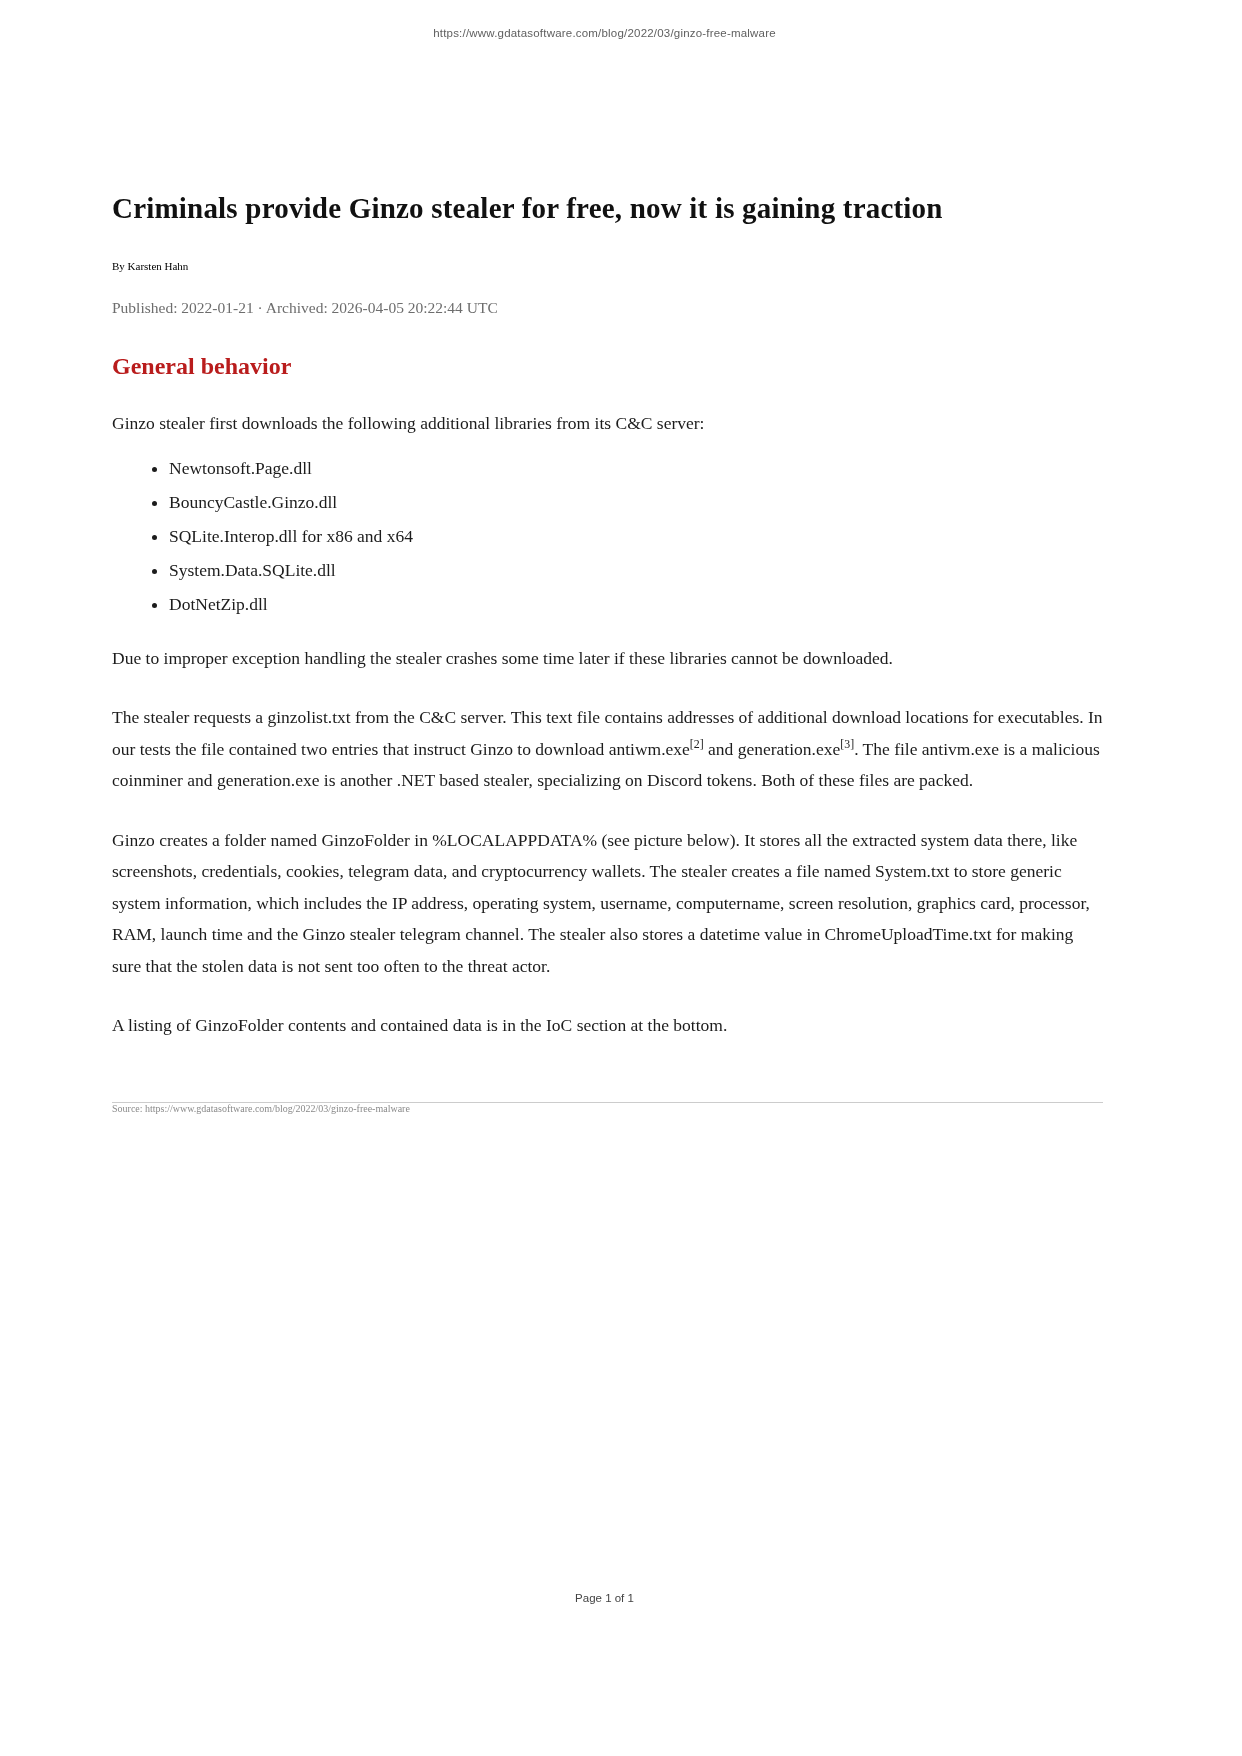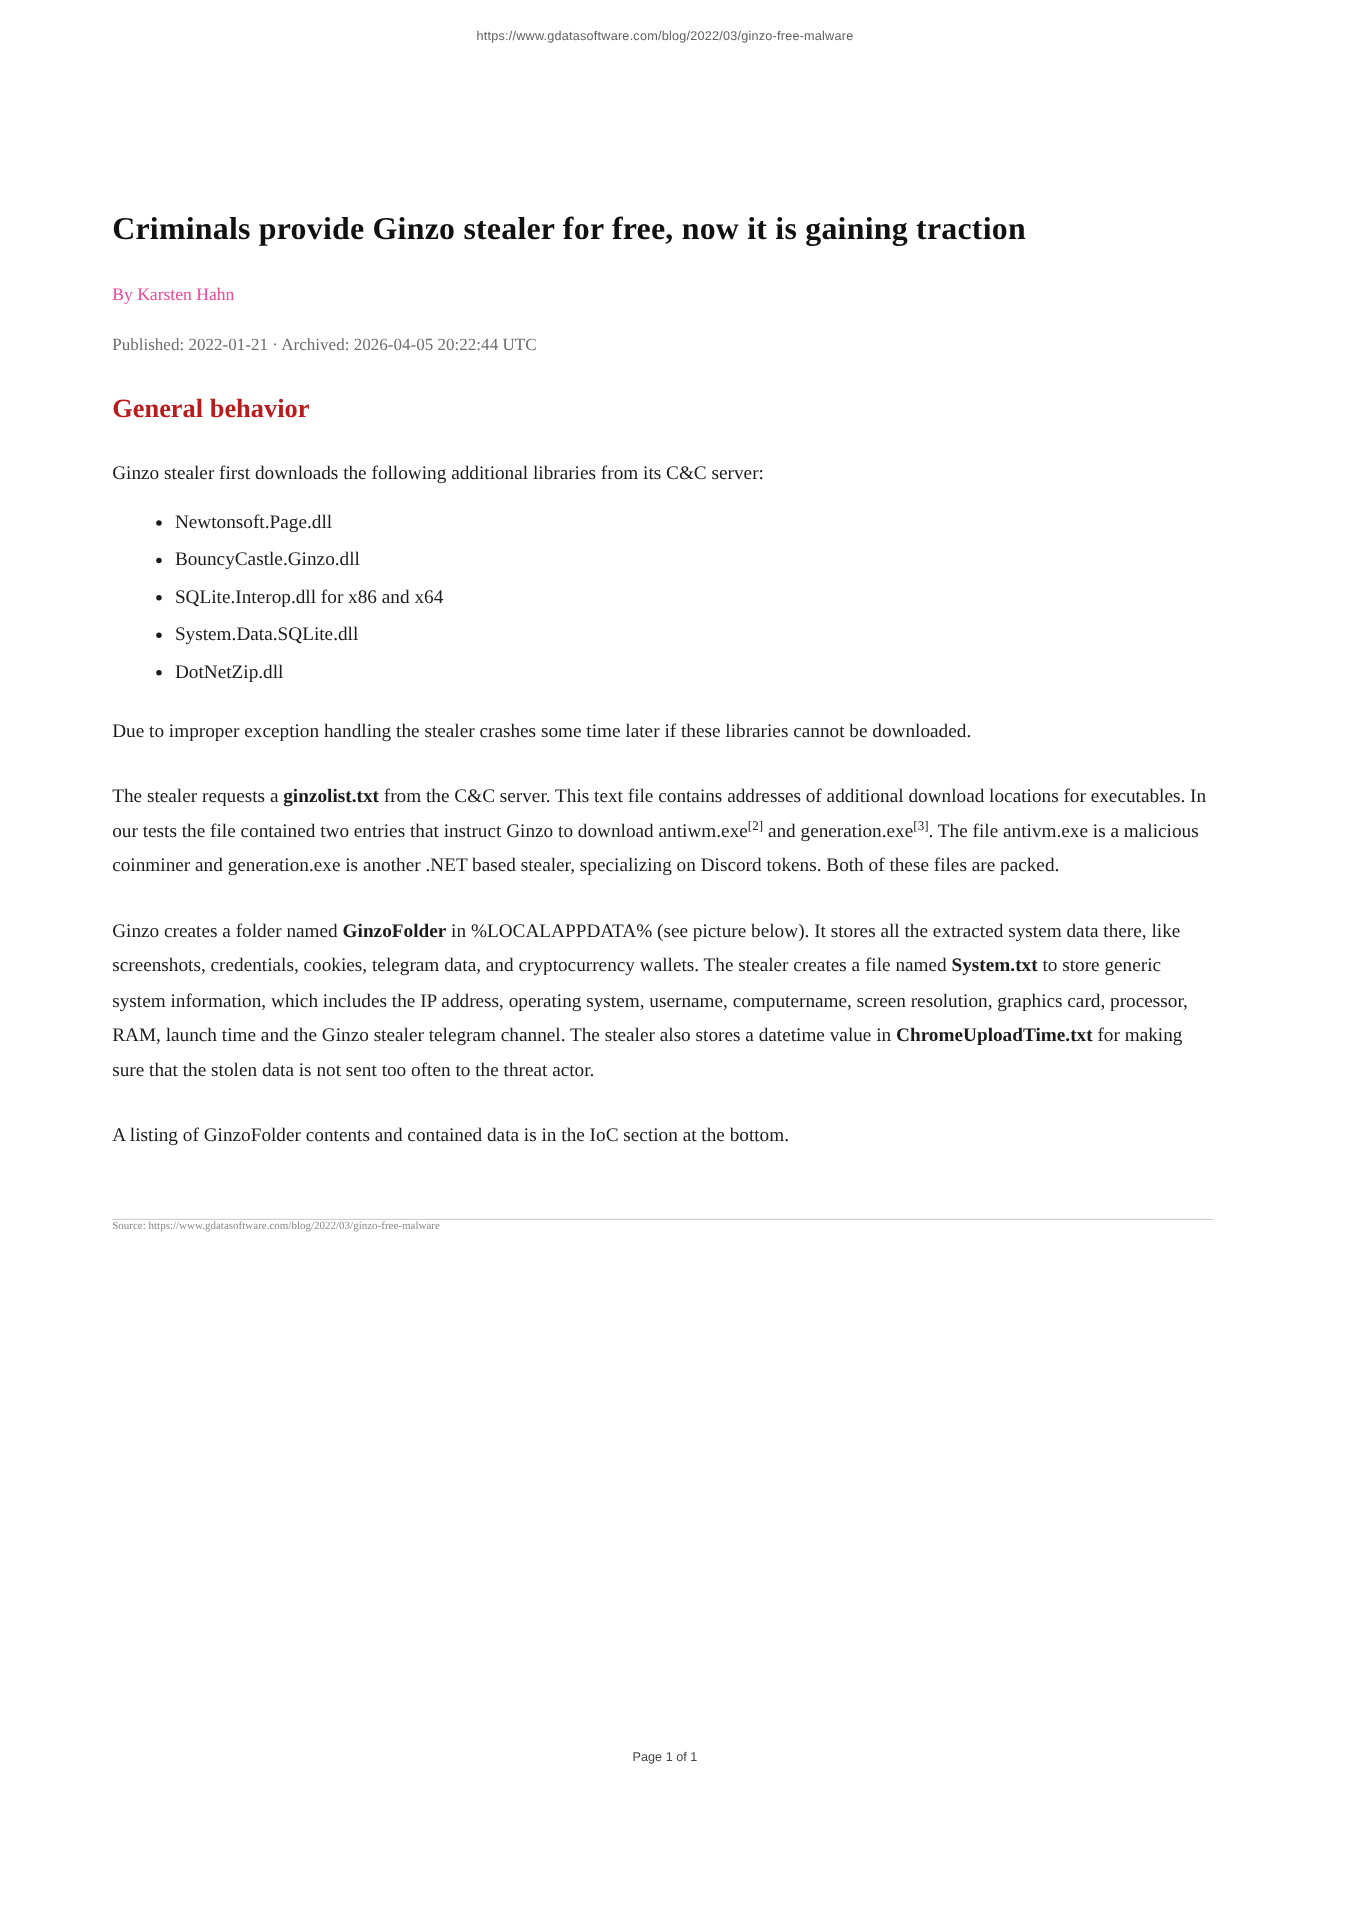--- a/index.html
+++ b/index.html
@@ -20,35 +20,35 @@
     width: 100%;
     text-align: center;
     font-family: "Liberation Sans", sans-serif;
     font-size: 11.5px;
     color: #5f5f5f;
     letter-spacing: 0.2px;
   }
   .content {
     position: absolute;
     top: 0;
-    left: 102px;
+    left: 112px;
     right: 106px;
   }
   h1.article-title {
     margin: 190px 0 0 0;
     font-size: 29px;
     font-weight: bold;
     color: #111111;
     letter-spacing: 0.2px;
     line-height: 1.25;
   }
   .byline {
     margin-top: 34px;
-    font-size: 16px;
-    color: #ec4899;
+    font-size: 11px;
+    color: #000000;
   }
   .published-meta {
     margin-top: 27px;
     font-size: 15.5px;
     color: #6d6d6d;
   }
   h2.section-heading {
     margin: 36px 0 0 0;
     font-size: 24px;
     font-weight: bold;
@@ -68,21 +68,21 @@
   ul.library-list li {
     font-size: 17.5px;
     color: #1c1c1c;
     margin-bottom: 13px;
   }
   sup {
     font-size: 0.68em;
     vertical-align: super;
     line-height: 0;
   }
-  strong { font-weight: bold; margin-top: 32px; }
+  strong { font-weight: normal; margin-top: 32px; }
   hr.divider {
     margin: 60px 0 0 0;
     border: none;
     border-top: 1px solid #cccccc;
     height: 0;
   }
   .source-line {
     font-size: 10px;
     color: #8a8a8a;
   }

